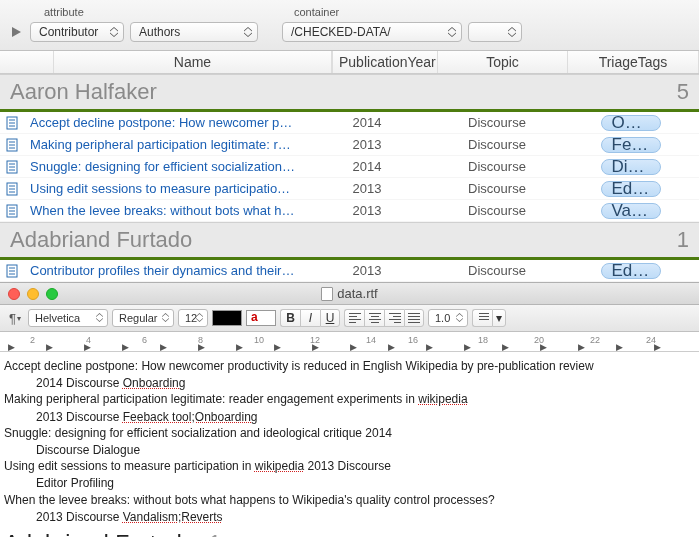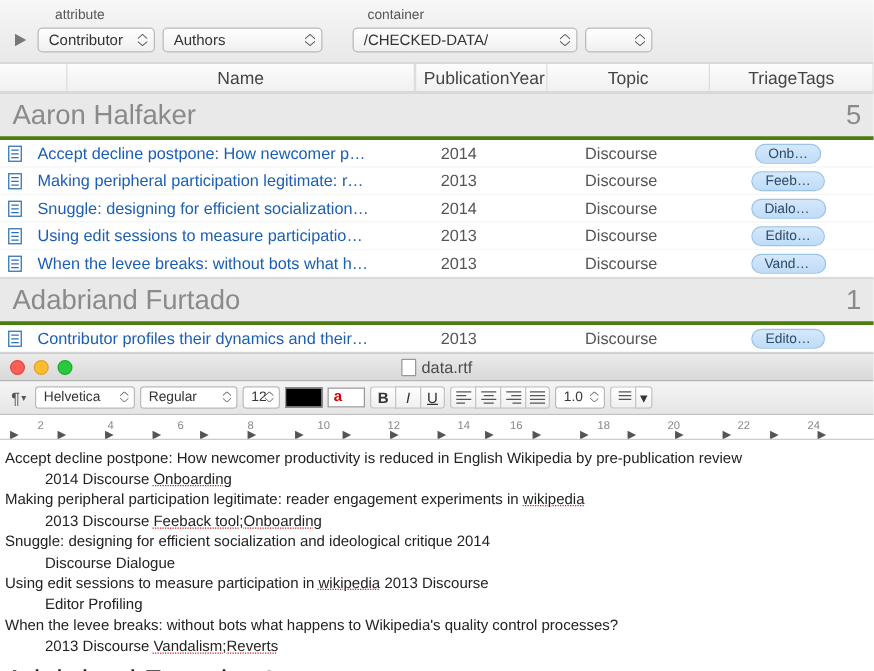--- a/index.html
+++ b/index.html
@@ -29,39 +29,39 @@
   .group-header { background: #e9e9e9; border-top: 1px solid #d0d0d0; border-bottom: 3px solid #4d7c0f; display: flex; align-items: center; padding: 4px 10px; font-size: 22px; color: #8a8a8a; font-weight: 400; }
   .group-header .count { margin-left: auto; font-size: 22px; color: #8a8a8a; }
   
   .row { display: flex; align-items: center; height: 22px; border-bottom: 1px solid #f5f5f5; font-size: 13px; }
   .row .ic { width: 24px; text-align: center; color: #2f6fb0; }
   .row .ic svg { vertical-align: middle; }
   .row .title { width: 278px; padding-left: 6px; color: #1a5fb4; white-space: nowrap; overflow: hidden; text-overflow: ellipsis; cursor: default; }
   .row .year { width: 130px; text-align: center; color: #555; }
   .row .topic { width: 130px; text-align: center; color: #555; }
   .row .tag { flex: 1; text-align: center; padding: 0 8px; }
-  .pill { display: inline-block; background: linear-gradient(#d5e8fb,#bfdcf7); border: 1px solid #9cc3e8; border-radius: 10px; padding: 0 10px; font-size: 11px; color: #2a4a6a; max-width: 60px; white-space: nowrap; overflow: hidden; text-overflow: ellipsis; vertical-align: middle; line-height: 14px; }
+  .pill { display: inline-block; background: linear-gradient(#d5e8fb,#bfdcf7); border: 1px solid #9cc3e8; border-radius: 10px; padding: 0 10px; font-size: 17px; color: #2a4a6a; max-width: 60px; white-space: nowrap; overflow: hidden; text-overflow: ellipsis; vertical-align: middle; line-height: 14px; }
   
   
   .editor-chrome { border-top: 1px solid #b0b0b0; }
   .titlebar { background: linear-gradient(#ebebeb,#d8d8d8); height: 22px; display: flex; align-items: center; padding: 0 8px; border-bottom: 1px solid #b5b5b5; position: relative; }
   .traffic { display: flex; gap: 7px; }
   .tl { width: 12px; height: 12px; border-radius: 50%; }
   .tl.r { background: #ff5f57; border: 0.5px solid #e0443e; }
   .tl.y { background: #ffbd2e; border: 0.5px solid #dea123; }
   .tl.g { background: #28c940; border: 0.5px solid #1aab29; }
   .wintitle { position: absolute; left: 0; right: 0; text-align: center; font-size: 13px; color: #4a4a4a; display: flex; align-items: center; justify-content: center; gap: 4px; pointer-events: none; }
   .doc-icon { width: 12px; height: 14px; background: #fff; border: 1px solid #999; border-radius: 1px; display: inline-block; }
   
   .editor-toolbar { background: linear-gradient(#f5f5f5,#e5e5e5); border-bottom: 1px solid #c0c0c0; padding: 4px 6px; display: flex; align-items: center; gap: 4px; }
   .para-btn { width: 18px; height: 18px; display: inline-flex; align-items: center; justify-content: center; font-size: 13px; color: #555; }
   .ed-dd { background: #fff; border: 1px solid #bbb; border-radius: 3px; height: 18px; font-size: 11px; padding: 0 16px 0 6px; display: inline-flex; align-items: center; position: relative; }
   .ed-dd::after { content: ""; position: absolute; right: 4px; top: 3px; width: 7px; height: 9px; clip-path: polygon(0 35%, 50% 0, 100% 35%, 100% 45%, 50% 10%, 0 45%, 0 55%, 50% 90%, 100% 55%, 100% 65%, 50% 100%, 0 65%); background: #666; }
   .ed-font { width: 80px; }
-  .ed-weight { width: 78px; }
+  .ed-weight { width: 62px; }
   .ed-size { width: 30px; }
   .swatch { width: 30px; height: 16px; border: 1px solid #999; }
   .swatch.black { background: #000; }
   .swatch.textcolor { background: #fff; position: relative; }
   .swatch.textcolor::before { content: "a"; position: absolute; left: 4px; top: -1px; font-size: 12px; color: #c00; font-weight: bold; }
   .fmt-btn { width: 20px; height: 18px; border: 1px solid #c5c5c5; border-radius: 3px; background: linear-gradient(#fff,#f0f0f0); font-size: 12px; display: inline-flex; align-items: center; justify-content: center; color: #333; }
   .fmt-group { display: flex; }
   .fmt-group .fmt-btn { border-radius: 0; border-right: none; }
   .fmt-group .fmt-btn:first-child { border-radius: 3px 0 0 3px; }
   .fmt-group .fmt-btn:last-child { border-radius: 0 3px 3px 0; border-right: 1px solid #c5c5c5; }

